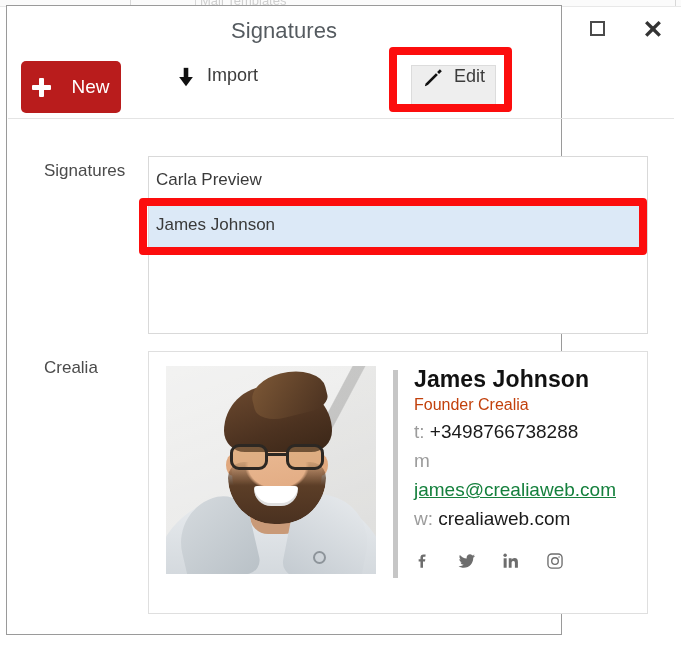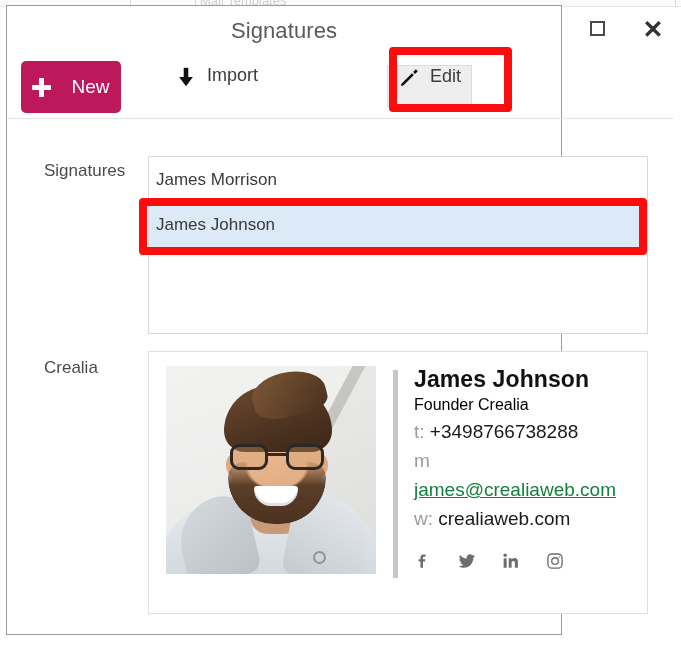--- a/index.html
+++ b/index.html
@@ -106,21 +106,21 @@
     width: 666px; height: 1px;
     background: #e4e4e4;
   }
 
   .new-btn {
     position: absolute;
     left: 14px;
     top: 8px;
     width: 100px;
     height: 52px;
-    background: #be185d;
+    background: #b91c1c;
     border-radius: 5px;
     cursor: pointer;
     display: flex;
     align-items: center;
     justify-content: center;
     gap: 20px;
   }
   .new-plus {
     position: relative;
     width: 19px; height: 19px;
@@ -153,21 +153,21 @@
     font-size: 18px;
   }
   .tbtn .ic {
     width: 22px;
     height: 24px;
     flex: none;
     display: block;
   }
   .tbtn-import { left: 158px; }
   .tbtn-saveas { left: 270px; }
-  .tbtn-edit   { left: 380px; background: #eeeeee; border: 1px solid #dcdcdc; }
+  .tbtn-edit   { left: 404px; background: #eeeeee; border: 1px solid #dcdcdc; }
   .tbtn-delete { left: 508px; }
 
   
   .redbox {
     position: absolute;
     border: 8px solid #fc0d0d;
     box-sizing: border-box;
     border-radius: 4px;
     pointer-events: none;
   }
@@ -359,21 +359,21 @@
   }
   .card-name {
     font-size: 23px;
     font-weight: bold;
     color: #111;
     letter-spacing: .1px;
   }
   .card-role {
     margin-top: 3px;
     font-size: 16px;
-    color: #000000;
+    color: #c2410c;
   }
   .card-contacts {
     margin-top: 3px;
     font-size: 19px;
     line-height: 1.53;
     color: #1a1a1a;
   }
   .ckey {
     color: #9c9c9c;
   }
@@ -444,21 +444,21 @@
       <span>Edit</span>
     </div>
 
   </div>
   <div class="toolbar-sep"></div>
 
   <div class="lbl lbl-signatures">Signatures</div>
   <div class="lbl lbl-preview">Crealia</div>
 
   <div class="listbox">
-    <div class="list-item">James Morrison</div>
+    <div class="list-item">Carla Preview</div>
     <div class="list-item selected">James Johnson</div>
   </div>
 
   <div class="previewbox">
 
     <div class="photo">
       <div class="photo-wall"></div>
       <div class="ph-hoodie"></div>
       <div class="ph-neck"></div>
       <div class="ph-hood-l"></div>

